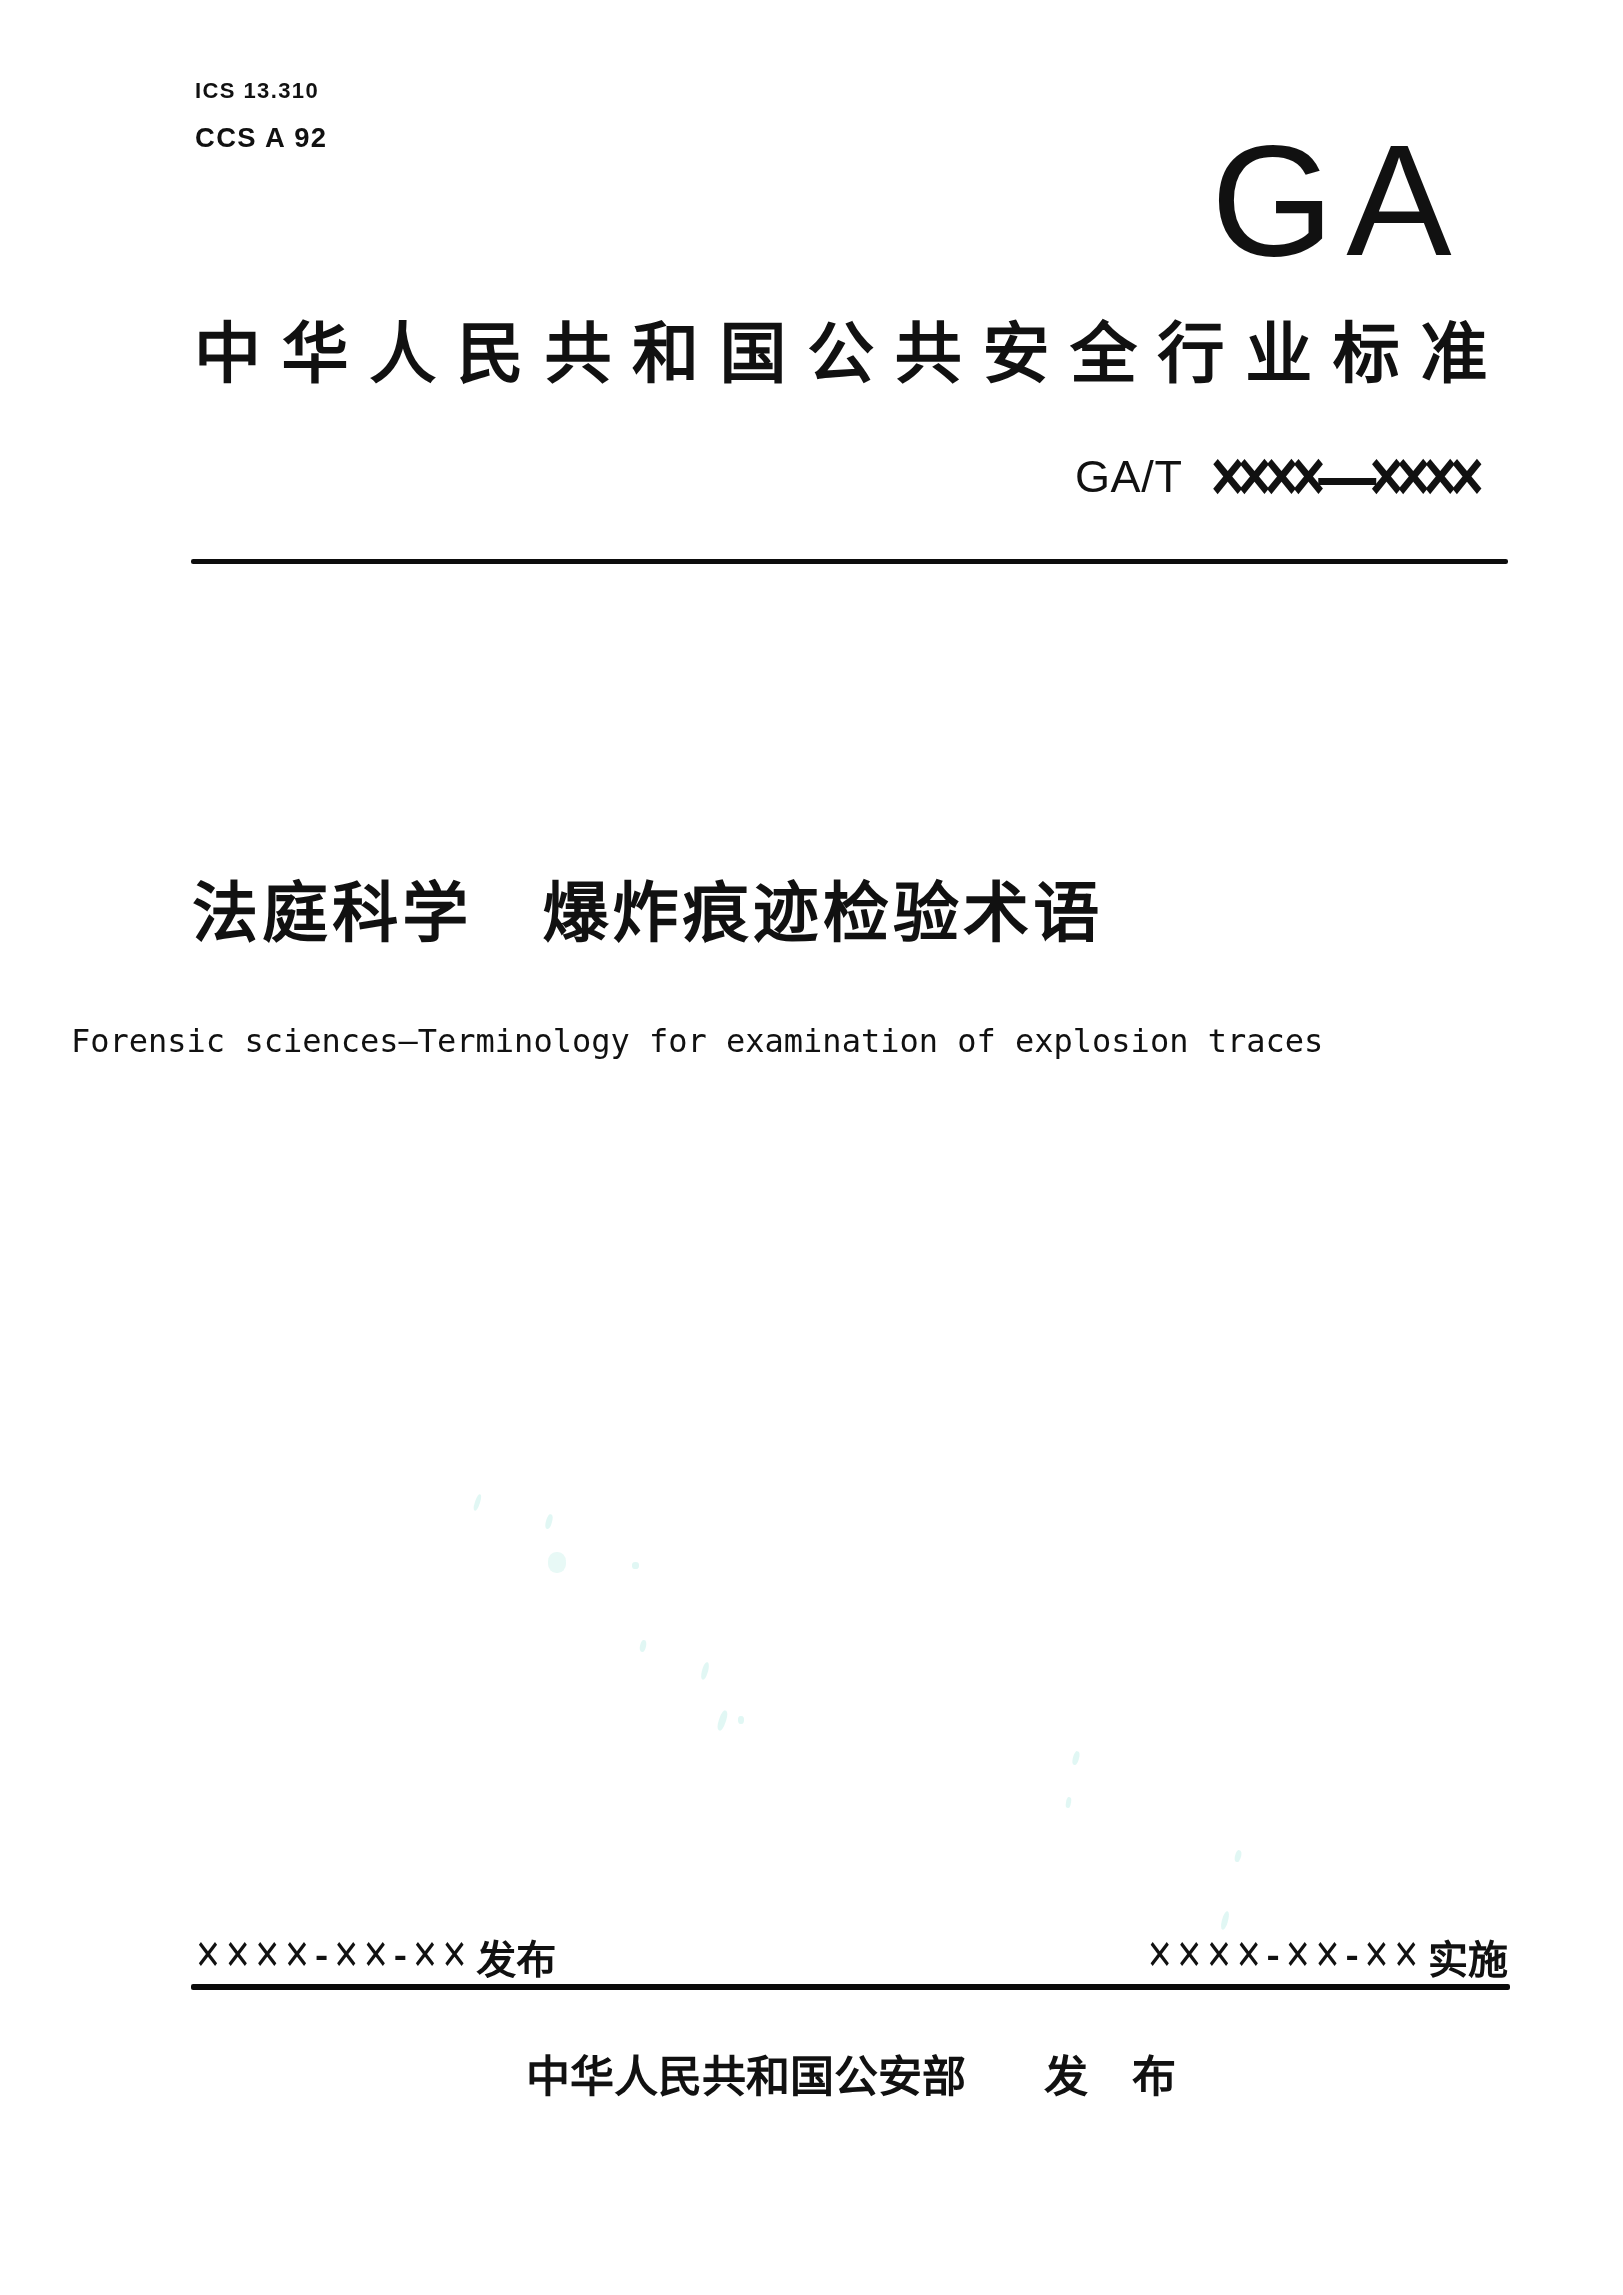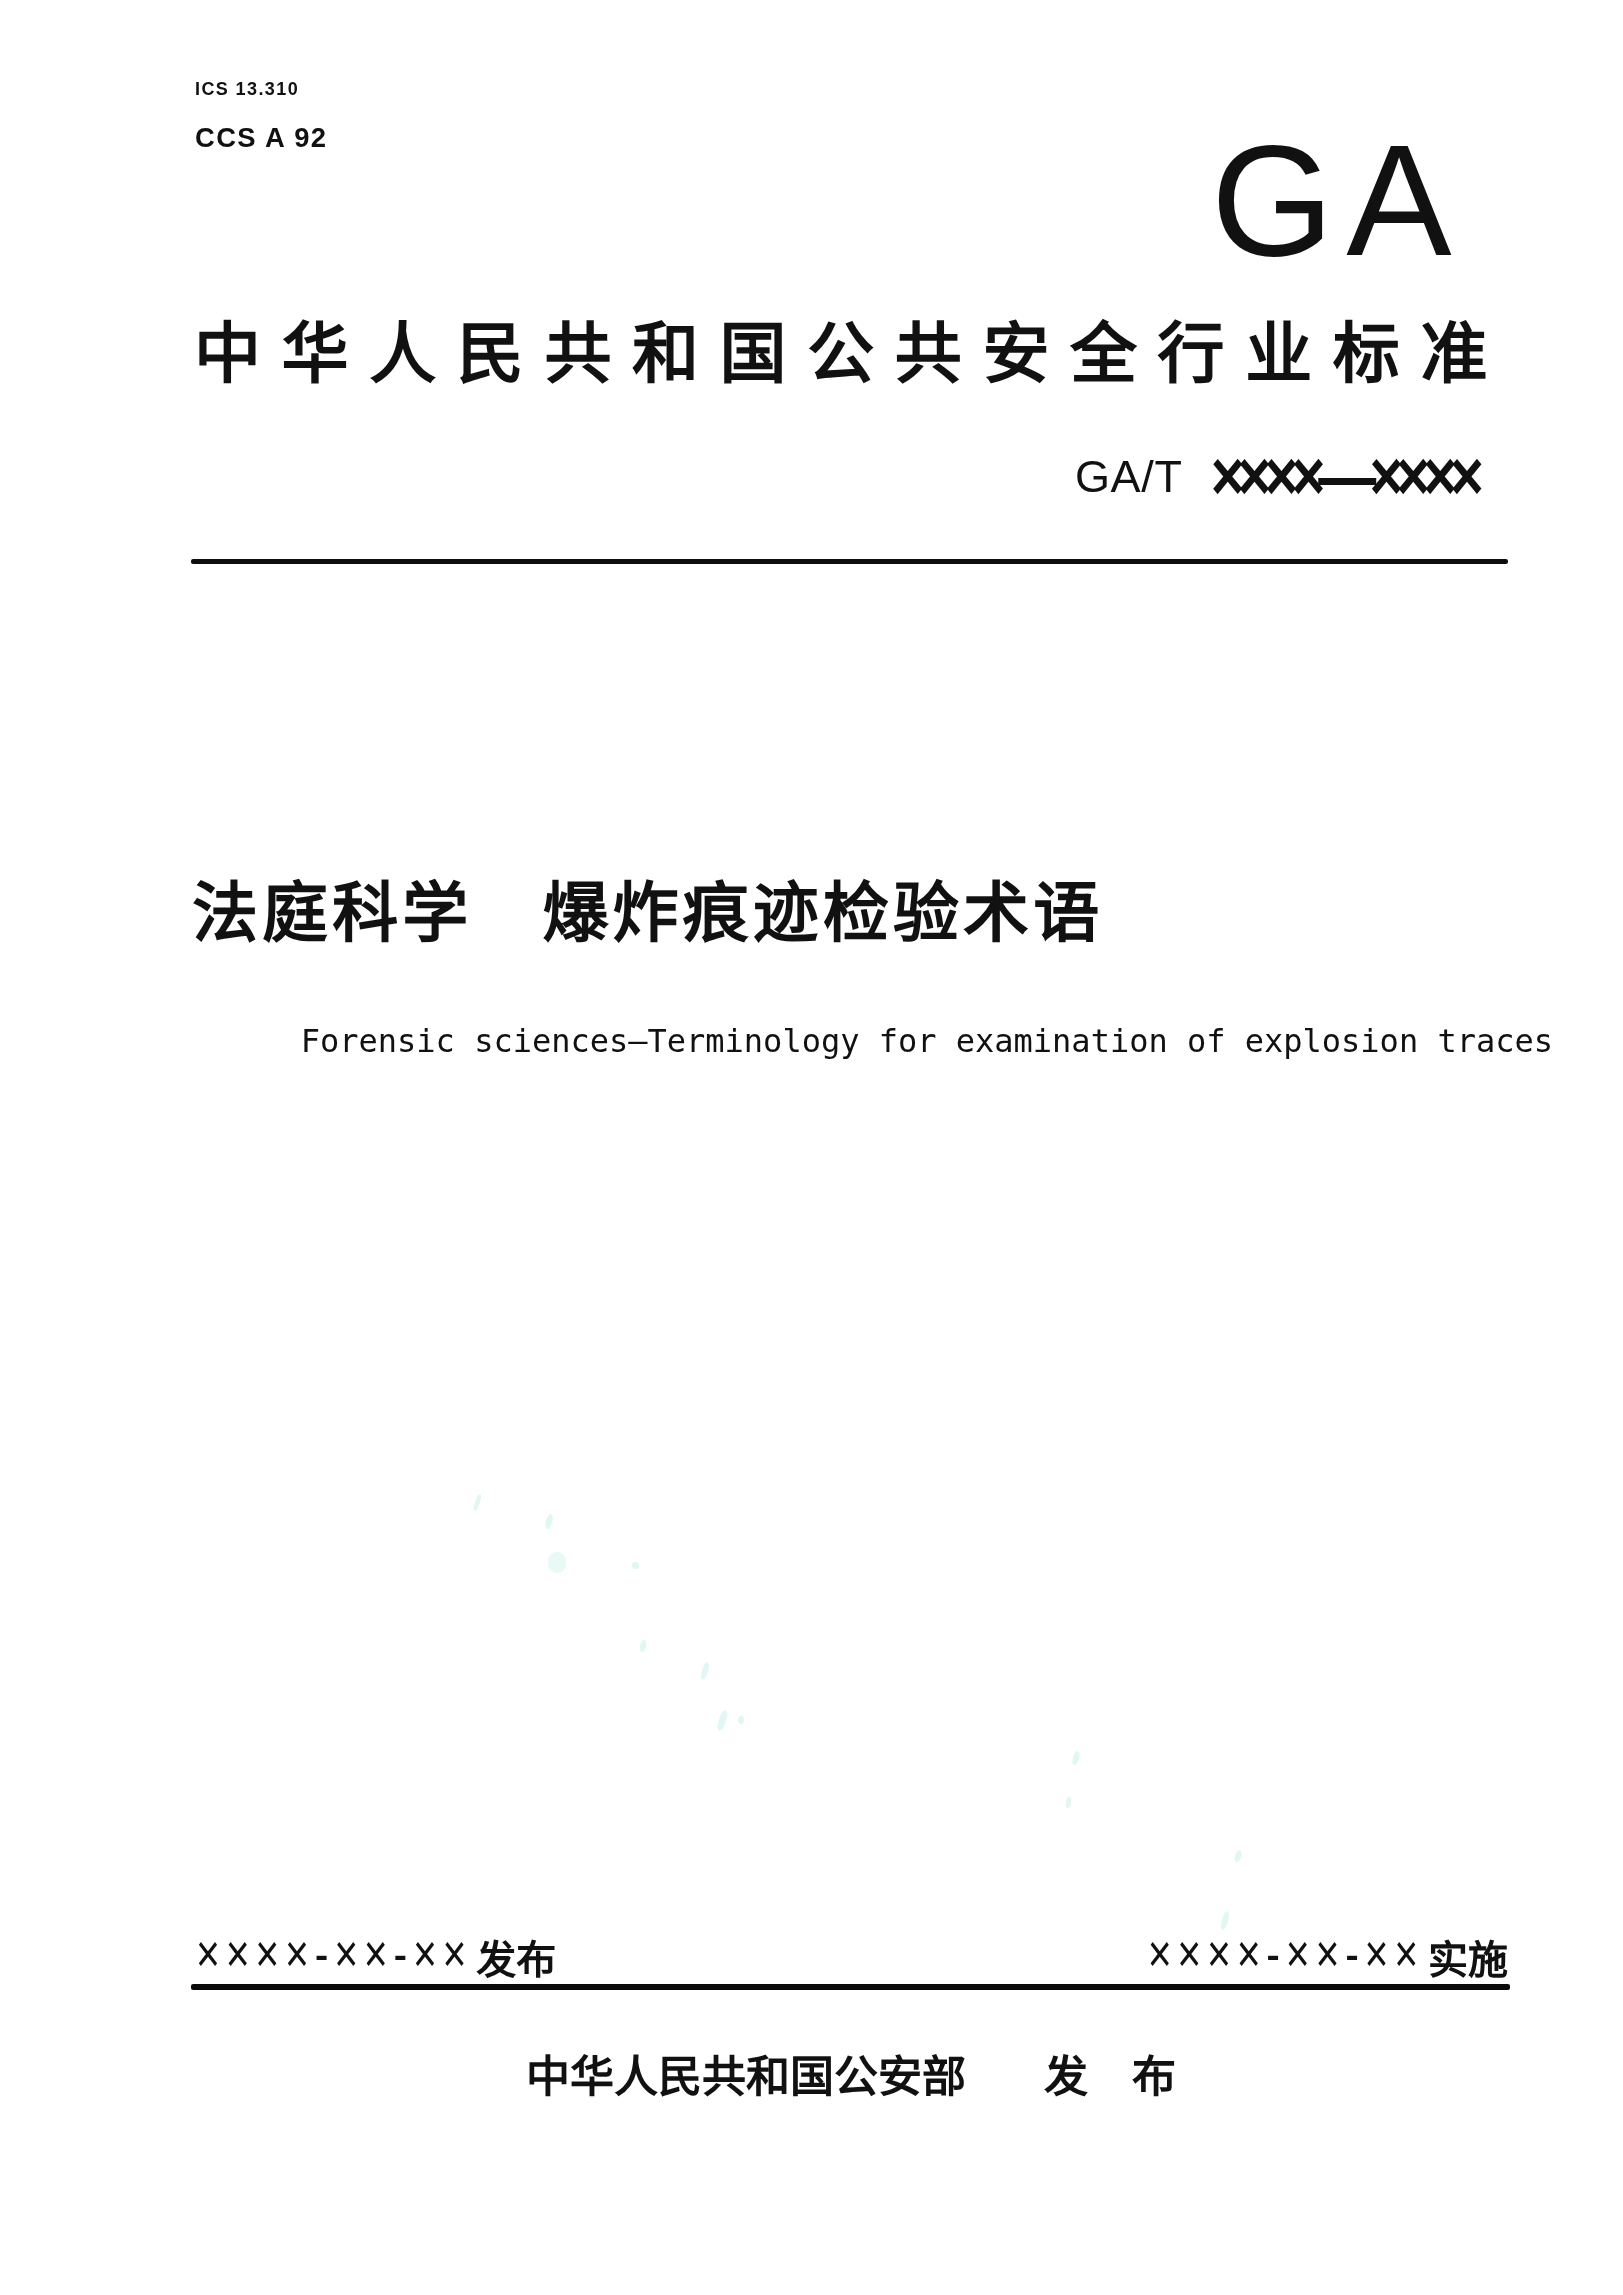--- a/index.html
+++ b/index.html
@@ -8,21 +8,21 @@
     width:1624px;height:2295px;
     background:#ffffff;
     overflow:hidden;
     font-family:"Liberation Sans",sans-serif;
     color:#111;
   }
   .abs{position:absolute;}
   
   .ics{
     left:195px;top:80px;
-    font-size:18px;font-weight:700;letter-spacing:1.4px;
+    font-size:22px;font-weight:700;letter-spacing:1.4px;
     white-space:nowrap;line-height:1;
   }
   .ccs{
     left:195px;top:124px;
     font-size:27.4px;font-weight:700;letter-spacing:1.4px;
     white-space:nowrap;line-height:1;
   }
   
   .ga-logo{
     right:160px;top:121px;
@@ -53,21 +53,21 @@
   }
   
   .doc-title-zh{
     left:192px;top:877px;width:1318px;
     text-align:left;
     font-size:66px;font-weight:600;letter-spacing:4.1px;
     line-height:1.1;white-space:nowrap;
   }
   .doc-title-en{
     left:71px;top:1023px;width:1482px;
-    text-align:right;
+    text-align:left;
     font-family:"DejaVu Sans Mono","Liberation Mono",monospace;
     font-size:32px;font-weight:400;letter-spacing:0;
     line-height:1.15;white-space:nowrap;
   }
   
   .date-row{
     top:1939px;
     display:flex;align-items:flex-end;
     line-height:1;white-space:nowrap;
   }

